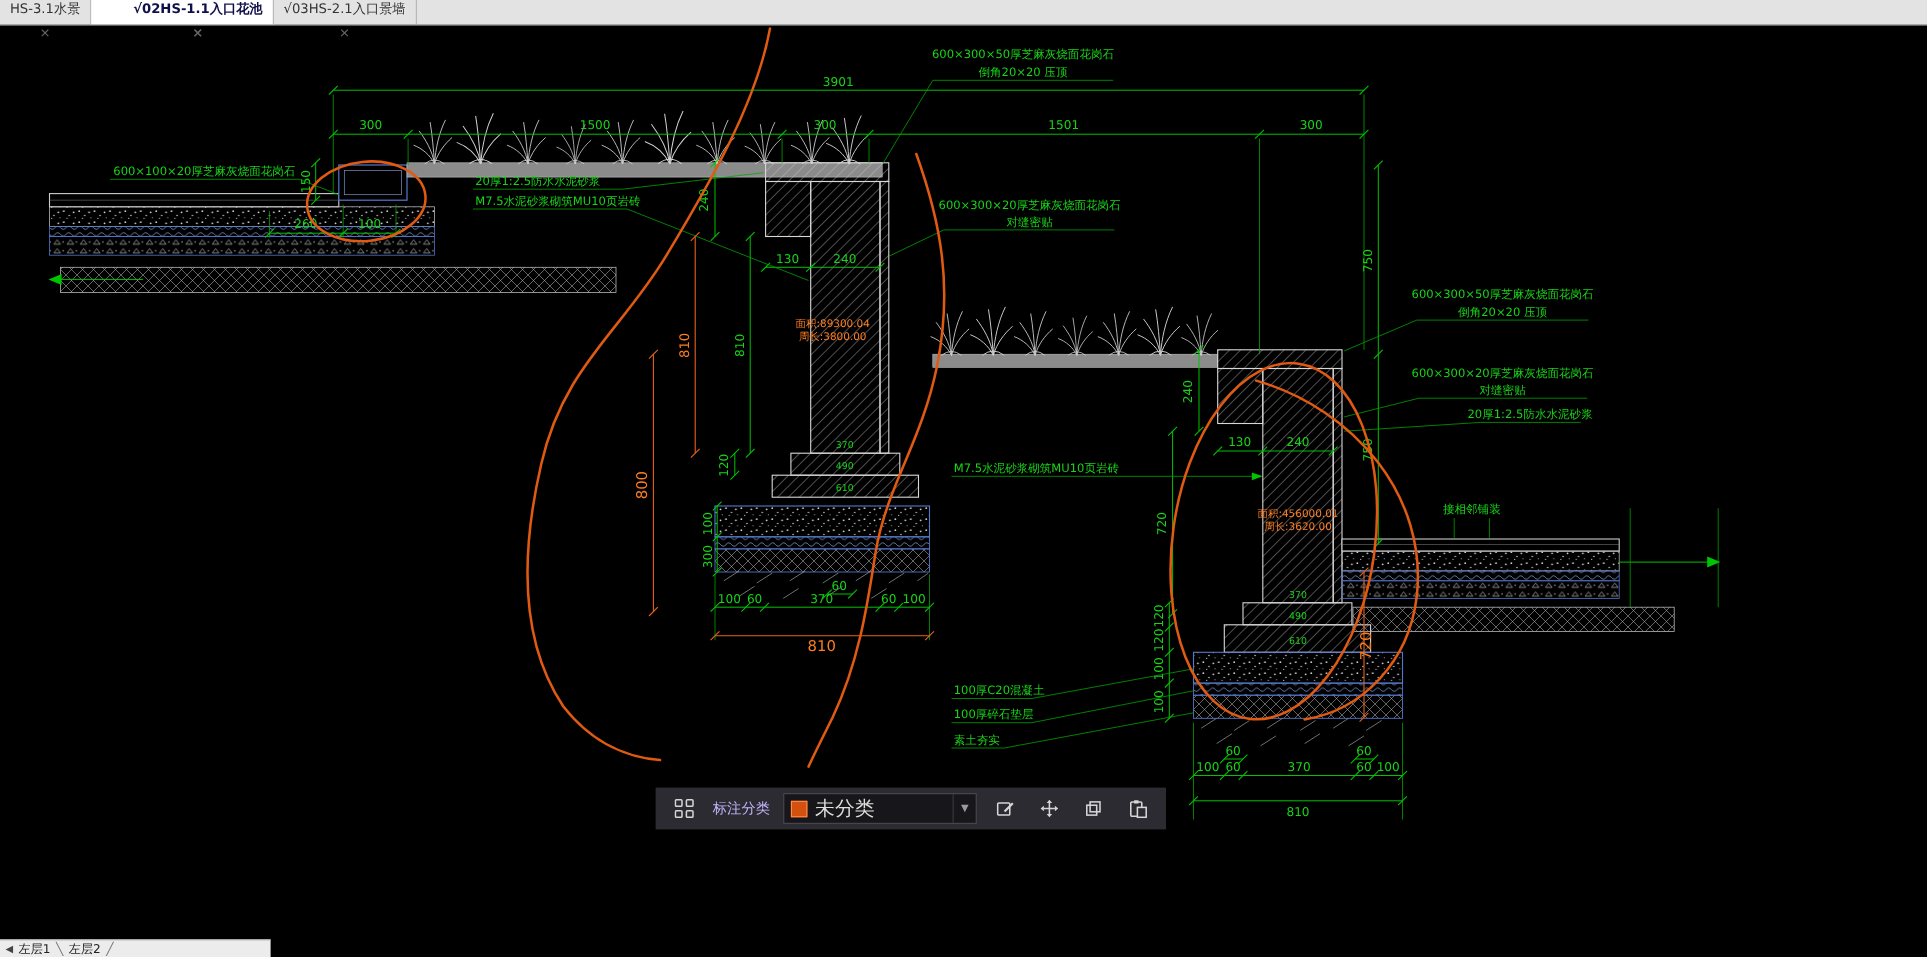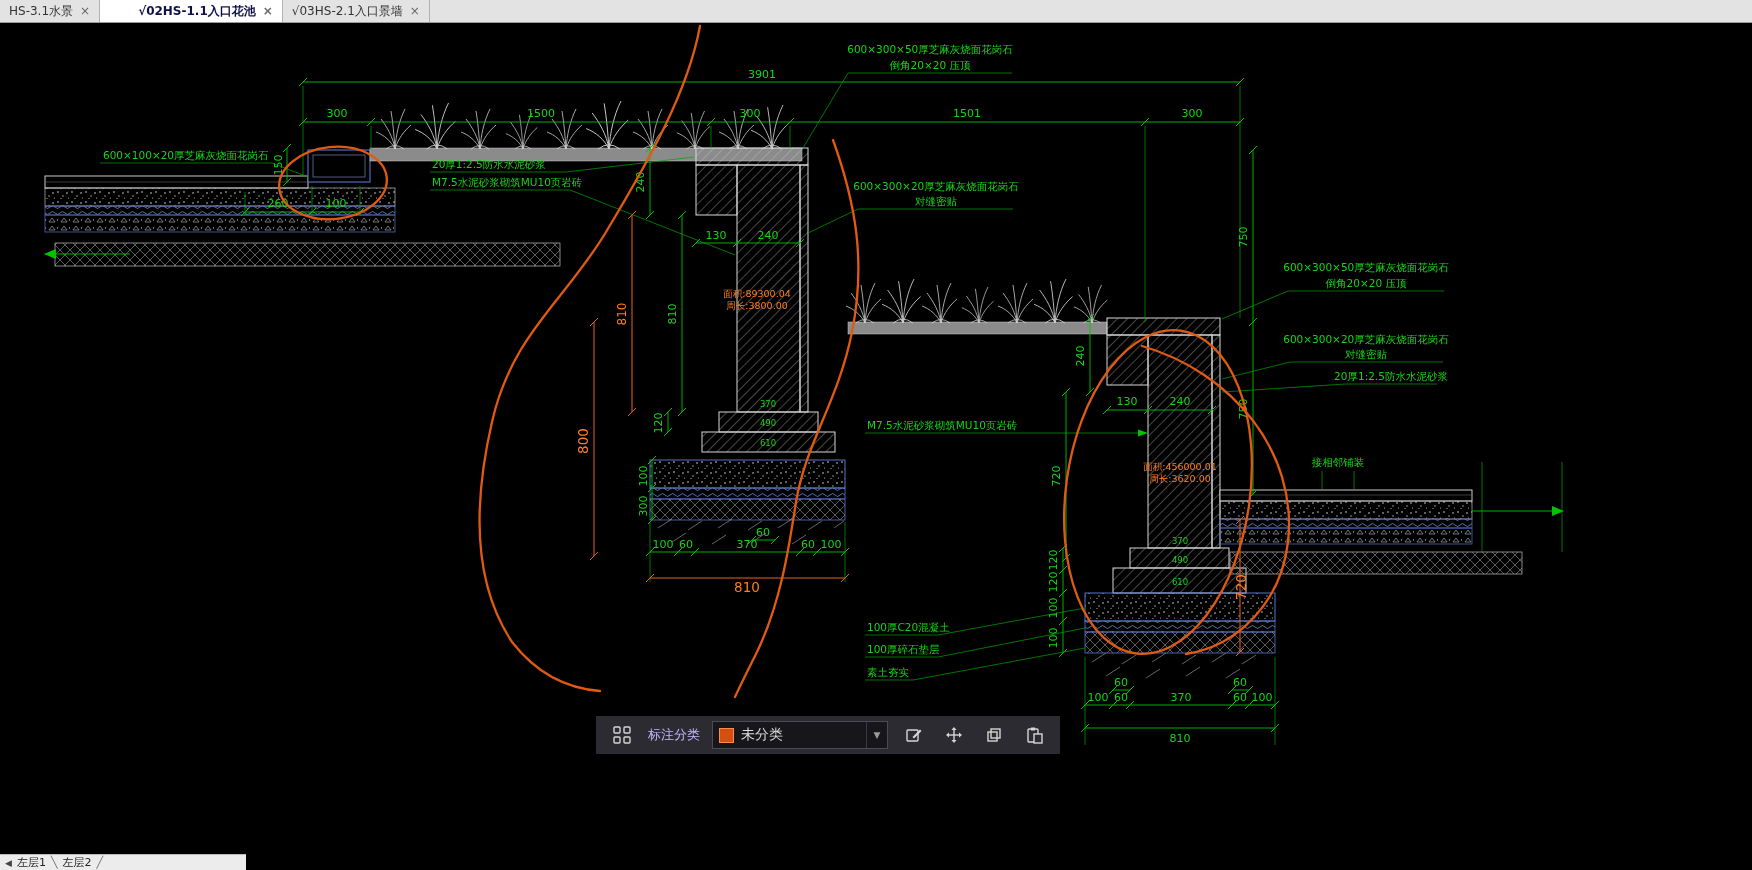--- a/index.html
+++ b/index.html
@@ -3,21 +3,21 @@
 <meta charset="utf-8">
 <style>
   html,body{margin:0;padding:0;background:#000;}
   body{width:1752px;height:870px;overflow:hidden;font-family:"DejaVu Sans","Liberation Sans",sans-serif;}
   .app{position:relative;width:1752px;height:870px;background:#000;}
 
   
   .tabbar{position:absolute;top:0;left:0;right:0;height:22px;background:#e3e3e3;
           display:flex;align-items:stretch;border-bottom:1px solid #9a9a9a;z-index:5;}
   .tab{display:flex;align-items:center;gap:7px;padding:0 9px;font-size:12px;color:#333;
-       border-right:1px solid #b3b3b3;white-space:nowrap;cursor:default;}
+       border-right:1px solid #b3b3b3;white-space:nowrap;cursor:default;flex-direction:column;}
   .tab.active{background:#ffffff;font-weight:bold;color:#101048;padding-left:38px;}
   .tab-close{color:#666;font-size:12px;line-height:1;}
 
   
   .canvas{position:absolute;top:22px;left:0;width:1752px;height:833px;background:#000;}
   svg text{font-family:"DejaVu Sans","Liberation Sans",sans-serif;}
   .gl{stroke:#00c400;stroke-width:0.9;fill:none;}
   .gl2{stroke:#00a800;stroke-width:0.7;fill:none;}
   .tk{stroke:#00c400;stroke-width:1;}
   .tko{stroke:#e8621a;stroke-width:1;}
@@ -33,21 +33,21 @@
   .tuftg{stroke:#cfcfcf;stroke-width:0.8;fill:none;}
   .soilmark{stroke:#909090;stroke-width:0.7;fill:none;}
 
   
   .toolbar{position:absolute;left:596px;top:716px;height:38px;background:#2b2b31;
            display:flex;align-items:center;gap:12px;padding:0 12px;z-index:6;}
   .tb-label{color:#c4b5fd;font-size:13px;}
   .dropdown{width:168px;height:26px;background:#17171b;border:1px solid #4a4a52;
             display:flex;align-items:center;padding-left:6px;gap:7px;cursor:default;}
   .swatch{width:13px;height:13px;background:#d4500f;border:1px solid #ff8a4a;}
-  .dd-value{flex:1;color:#ddd;font-size:14px;}
+  .dd-value{flex:1;color:#ddd;font-size:18px;}
   .dd-caret{width:20px;align-self:stretch;display:flex;align-items:center;justify-content:center;
             color:#9a9a9a;font-size:9px;border-left:1px solid #3a3a42;}
   .tb-btn{width:28px;height:28px;display:flex;align-items:center;justify-content:center;}
   .tb-btn svg{stroke:#d6d6d6;stroke-width:1.4;fill:none;}
 
   
   .statusbar{position:absolute;bottom:0;left:0;width:236px;height:15px;background:#ececec;
              border-top:1px solid #bbb;display:flex;align-items:center;gap:5px;
              font-size:11px;color:#222;padding:0 5px;z-index:6;}
   .sheet{cursor:default;}

